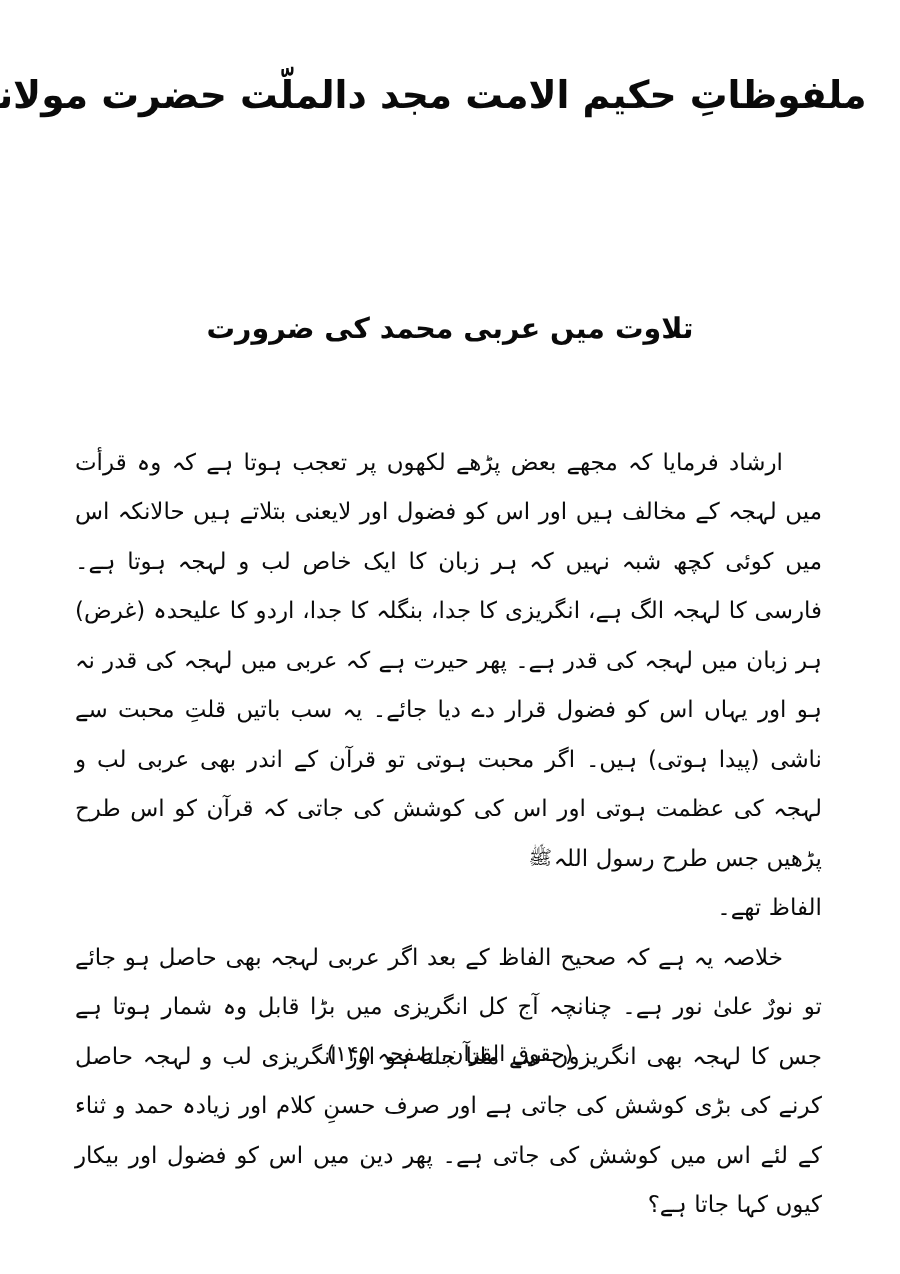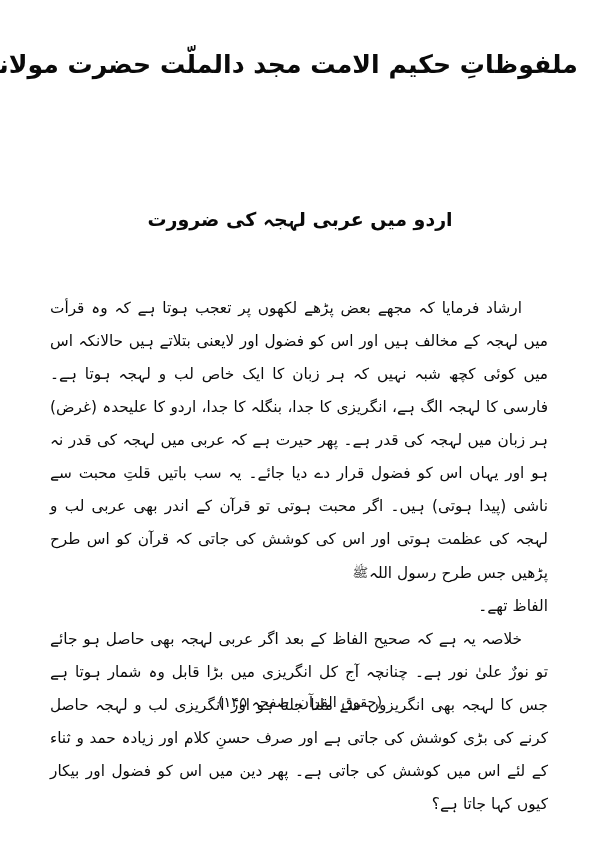--- a/index.html
+++ b/index.html
@@ -122,21 +122,21 @@
 </style>
 </head>
 <body>
 
 <div class="page">
 
   <div class="title-block">
     <div class="doc-title">ملفوظاتِ حکیم الامت مجد دالملّت حضرت مولانا محمد اشرف علی تھانوی</div>
   </div>
 
-  <div class="section-heading">اردو میں عربی لہجہ کی ضرورت</div>
+  <div class="section-heading">تلاوت میں عربی محمد کی ضرورت</div>
 
   <div class="body-area">
 
     <div class="para first">
       <span>ارشاد فرمایا کہ مجھے بعض پڑھے لکھوں پر تعجب ہوتا ہے کہ وہ قرأت میں لہجہ کے مخالف ہیں اور اس کو فضول اور لایعنی بتلاتے ہیں حالانکہ اس میں کوئی کچھ شبہ نہیں کہ ہر زبان کا ایک خاص لب و لہجہ ہوتا ہے۔ فارسی کا لہجہ الگ ہے، انگریزی کا جدا، بنگلہ کا جدا، اردو کا علیحدہ (غرض) ہر زبان میں لہجہ کی قدر ہے۔ پھر حیرت ہے کہ عربی میں لہجہ کی قدر نہ ہو اور یہاں اس کو فضول قرار دے دیا جائے۔ یہ سب باتیں قلتِ محبت سے ناشی (پیدا ہوتی) ہیں۔ اگر محبت ہوتی تو قرآن کے اندر بھی عربی لب و لہجہ کی عظمت ہوتی اور اس کی کوشش کی جاتی کہ قرآن کو اس طرح پڑھیں جس طرح رسول اللہ</span><span class="salawat">ﷺ</span>
       <span class="tail-line">الفاظ تھے۔</span>
     </div>
 
     <div class="para second">خلاصہ یہ ہے کہ صحیح الفاظ کے بعد اگر عربی لہجہ بھی حاصل ہو جائے تو نورٌ علیٰ نور ہے۔ چنانچہ آج کل انگریزی میں بڑا قابل وہ شمار ہوتا ہے جس کا لہجہ بھی انگریزوں سے ملتا جلتا ہو اور انگریزی لب و لہجہ حاصل کرنے کی بڑی کوشش کی جاتی ہے اور صرف حسنِ کلام اور زیادہ حمد و ثناء کے لئے اس میں کوشش کی جاتی ہے۔ پھر دین میں اس کو فضول اور بیکار کیوں کہا جاتا ہے؟</div>
 

